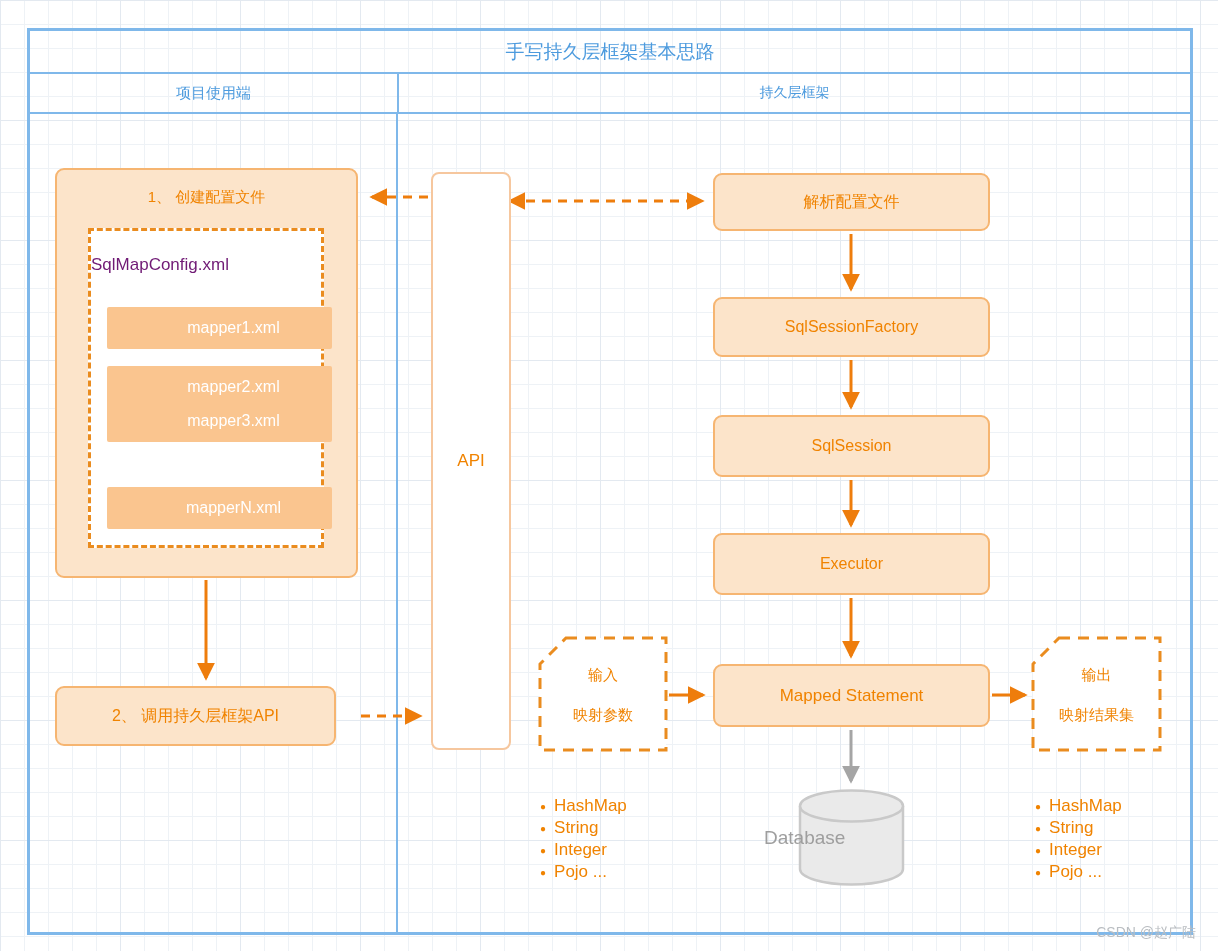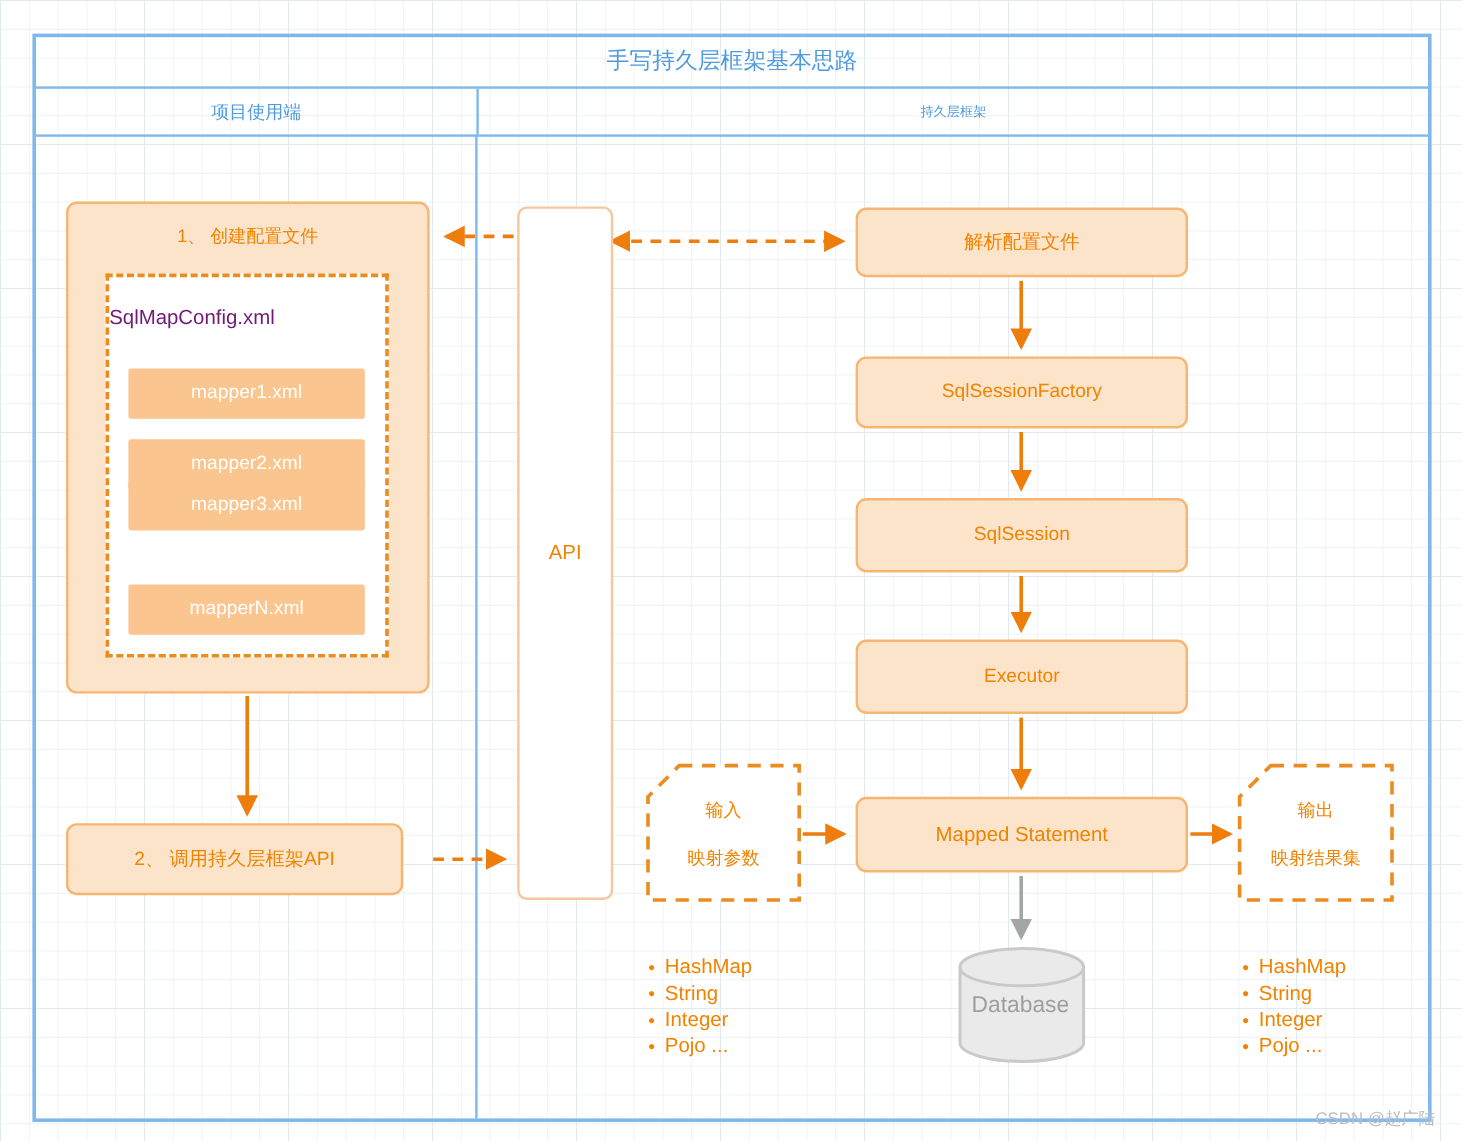--- a/index.html
+++ b/index.html
@@ -15,32 +15,32 @@
     background-size:120px 120px,120px 120px,24px 24px,24px 24px;
   }
   .abs{position:absolute;}
   
   .frame{left:27px;top:28px;width:1166px;height:907px;border:3px solid #7fb8ea;box-sizing:border-box;}
   .frame-title{height:41px;line-height:41px;text-align:center;border-bottom:2px solid #7fb8ea;
     color:#4d9bde;font-size:19px;}
   .frame-cols{display:flex;height:38px;border-bottom:2px solid #7fb8ea;}
   .col-left{width:367px;border-right:2px solid #7fb8ea;display:flex;align-items:center;justify-content:center;
     color:#4d9bde;font-size:15px;}
-  .col-right{flex:1;display:flex;align-items:center;justify-content:center;color:#4d9bde;font-size:11px;border-radius:19px;}
+  .col-right{flex:1;display:flex;align-items:center;justify-content:center;color:#4d9bde;font-size:14px;border-radius:19px;}
   .v-divider{left:396px;top:112px;width:2px;height:820px;background:#7fb8ea;}
   
   .obox{background:#fce4ca;border:2px solid #f6b571;border-radius:9px;box-sizing:border-box;
     color:#f08300;display:flex;align-items:center;justify-content:center;}
   .box1{left:55px;top:168px;width:303px;height:410px;align-items:flex-start;}
   .box1-label{margin-top:18px;font-size:15px;}
   .config-box{left:88px;top:228px;width:236px;height:320px;background:#ffffff;border:3px dashed #ea8c1f;
     box-sizing:border-box;}
   .config-label{position:absolute;left:0;top:24px;width:100%;text-align:left;color:#701a75;font-size:17px;}
   .mapper{left:107px;width:197px;height:42px;background:#fac58f;border-radius:2px;color:#ffffff;
-    font-size:16px;display:flex;align-items:center;justify-content:center;}
+    font-size:16px;display:flex;align-items:center;justify-content:center;padding-left:28px;}
   .box2{left:55px;top:686px;width:281px;height:60px;font-size:16px;}
   .api-box{left:431px;top:172px;width:80px;height:578px;background:#ffffff;border:2px solid #f6c79e;
     border-radius:8px;box-sizing:border-box;display:flex;align-items:center;justify-content:center;
     color:#f08300;font-size:17px;}
   .fw-node{left:713px;width:277px;font-size:16px;}
   .n0{top:173px;height:58px;}
   .n1{top:297px;height:60px;}
   .n2{top:415px;height:62px;}
   .n3{top:533px;height:62px;}
   .n4{top:664px;height:63px;font-size:17px;}
@@ -49,21 +49,21 @@
   .in-l1{left:540px;top:666px;width:126px;}
   .in-l2{left:540px;top:706px;width:126px;}
   .out-l1{left:1033px;top:666px;width:127px;}
   .out-l2{left:1033px;top:706px;width:127px;}
   
   .type-list{top:795px;color:#f08300;font-size:17px;}
   .tl-left{left:540px;}
   .tl-right{left:1035px;}
   .type-item{height:22px;display:flex;align-items:center;}
   .dot{font-size:10px;margin-right:8px;}
-  .db-label{left:788px;top:827px;width:103px;text-align:right;color:#9e9e9e;font-size:19px;}
+  .db-label{left:764px;top:827px;width:103px;text-align:left;color:#9e9e9e;font-size:19px;}
   .watermark{right:22px;top:924px;color:#b9bdc1;font-size:14px;}
   svg.overlay{position:absolute;left:0;top:0;pointer-events:none;}
 </style>
 </head>
 <body>
 
 <div class="stage">
 
   <div class="abs frame">
     <div class="frame-title">手写持久层框架基本思路</div>

